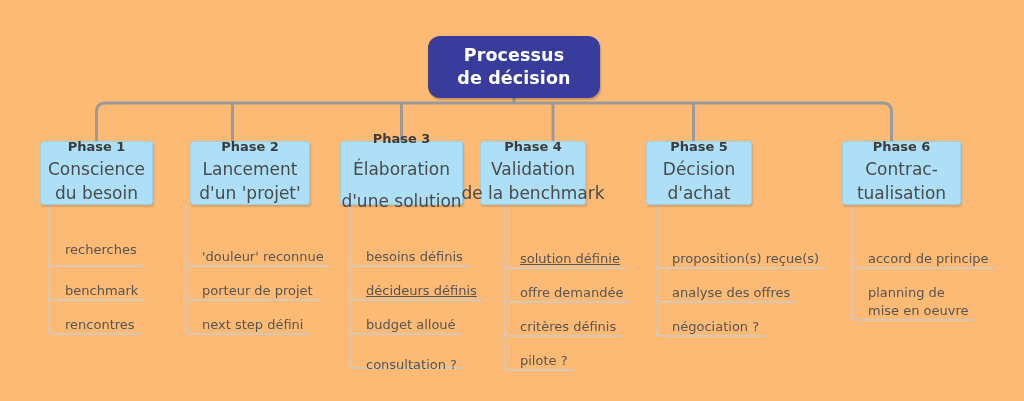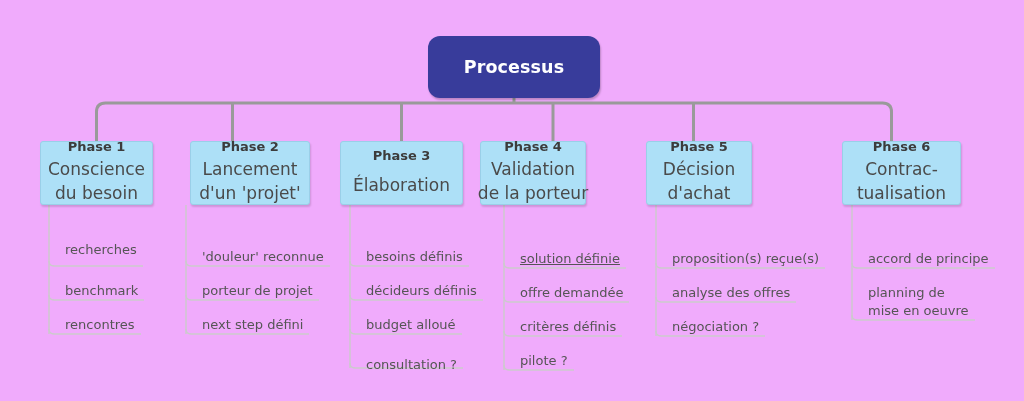--- a/index.html
+++ b/index.html
@@ -10,21 +10,21 @@
   }
   body {
     font-family: "DejaVu Sans", "Liberation Sans", sans-serif;
     -webkit-font-smoothing: antialiased;
   }
 
   #canvas {
     position: relative;
     width: 1024px;
     height: 401px;
-    background: #f0abfc;
+    background: #fdba74;
     overflow: hidden;
   }
 
   
   #connectors {
     position: absolute;
     left: 0;
     top: 0;
     width: 1024px;
     height: 401px;
@@ -128,20 +128,21 @@
         <path d="M 656 297 Q 656 302 661 302 L 796 302"></path>
         <path d="M 656 331 Q 656 336 661 336 L 765 336"></path>
         <path d="M 852 205 L 852 320"></path>
         <path d="M 852 263 Q 852 268 857 268 L 995 268"></path>
         <path d="M 852 315 Q 852 320 857 320 L 975 320"></path>
       </g>
   </svg>
 
   <div class="root-node" id="root-node" style="left: 428px; top: 36px; width: 172px; height: 62px;">
     <span class="root-line">Processus</span>
+    <span class="root-line">de décision</span>
   </div>
 
   <div id="nodes-layer">
       <div class="phase-node" style="left: 40px; top: 141px; width: 113px; height: 64px;">
         <div class="phase-title">Phase 1</div>
         <div class="phase-sub">Conscience</div>
         <div class="phase-sub">du besoin</div>
       </div>
       <div class="leaf-node" style="left: 56px; top: 239px;">
         <span class="leaf-text">recherches</span>
@@ -162,37 +163,38 @@
       </div>
       <div class="leaf-node" style="left: 193px; top: 280px;">
         <span class="leaf-text">porteur de projet</span>
       </div>
       <div class="leaf-node" style="left: 193px; top: 314px;">
         <span class="leaf-text">next step défini</span>
       </div>
       <div class="phase-node" style="left: 340px; top: 141px; width: 123px; height: 64px; gap: 8px;">
         <div class="phase-title">Phase 3</div>
         <div class="phase-sub">Élaboration</div>
+        <div class="phase-sub">d'une solution</div>
       </div>
       <div class="leaf-node" style="left: 357px; top: 246px;">
         <span class="leaf-text">besoins définis</span>
       </div>
-      <div class="leaf-node" style="left: 357px; top: 280px;">
+      <div class="leaf-node" style="left: 357px; top: 280px; text-decoration: underline;">
         <span class="leaf-text">décideurs définis</span>
       </div>
       <div class="leaf-node" style="left: 357px; top: 314px;">
         <span class="leaf-text">budget alloué</span>
       </div>
       <div class="leaf-node" style="left: 357px; top: 354px;">
         <span class="leaf-text">consultation ?</span>
       </div>
       <div class="phase-node" style="left: 480px; top: 141px; width: 106px; height: 64px;">
         <div class="phase-title">Phase 4</div>
         <div class="phase-sub">Validation</div>
-        <div class="phase-sub">de la porteur</div>
+        <div class="phase-sub">de la benchmark</div>
       </div>
       <div class="leaf-node" style="left: 511px; top: 248px; text-decoration: underline;">
         <span class="leaf-text">solution définie</span>
       </div>
       <div class="leaf-node" style="left: 511px; top: 282px;">
         <span class="leaf-text">offre demandée</span>
       </div>
       <div class="leaf-node" style="left: 511px; top: 316px;">
         <span class="leaf-text">critères définis</span>
       </div>

